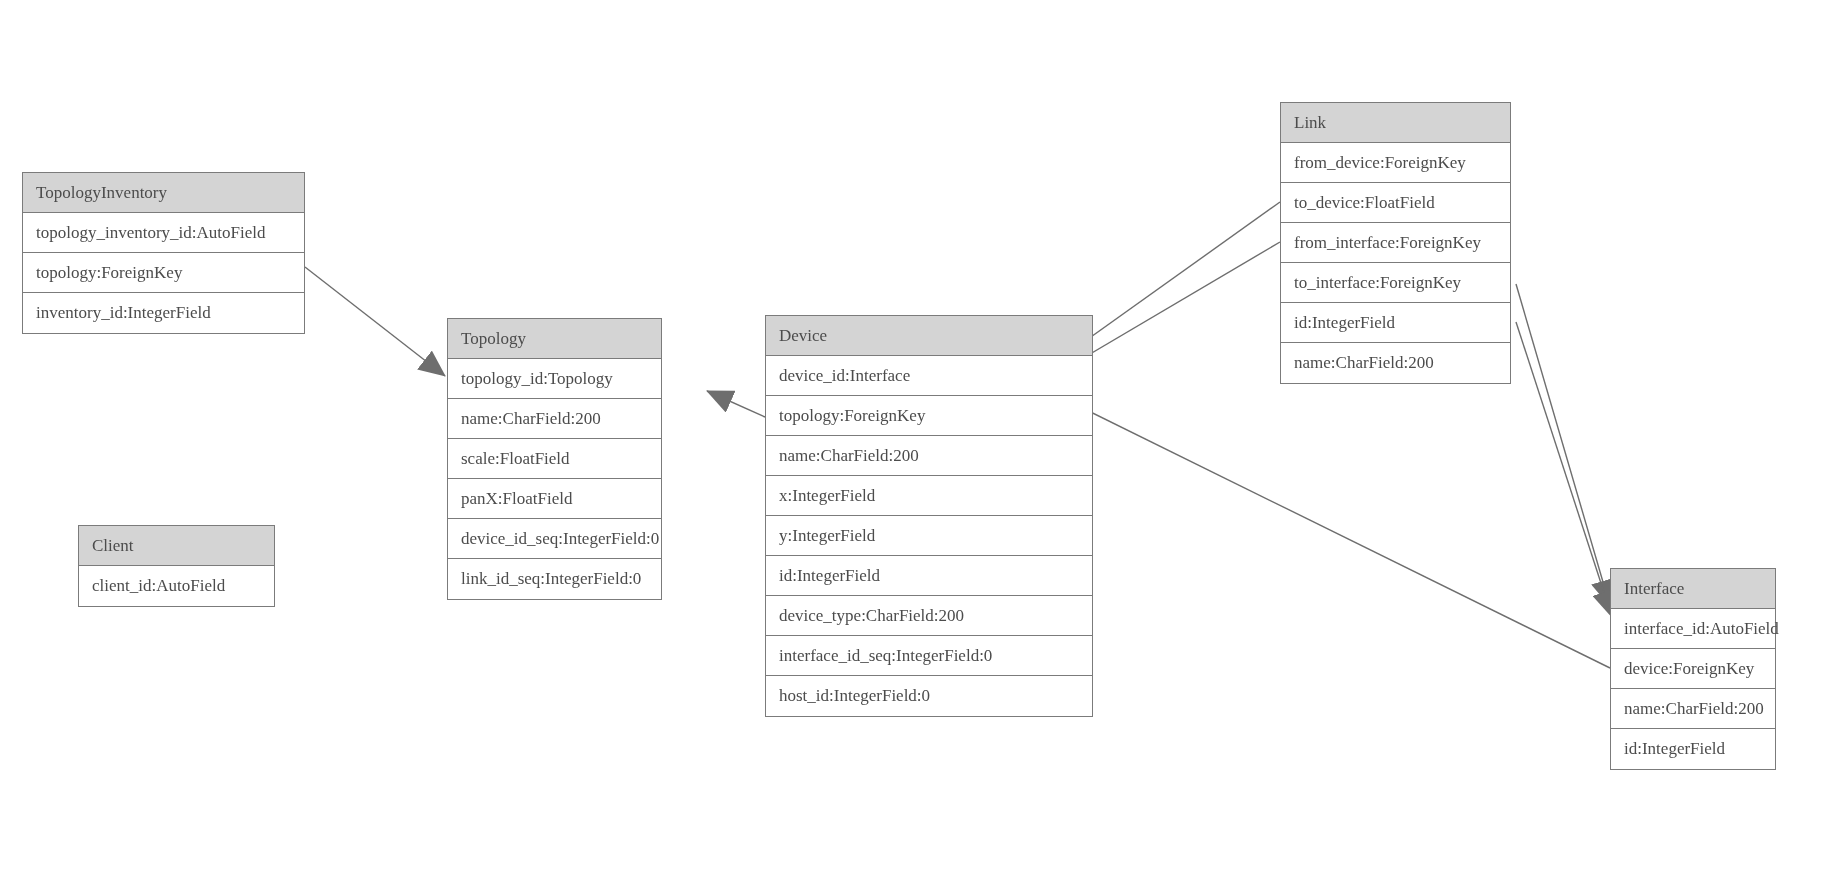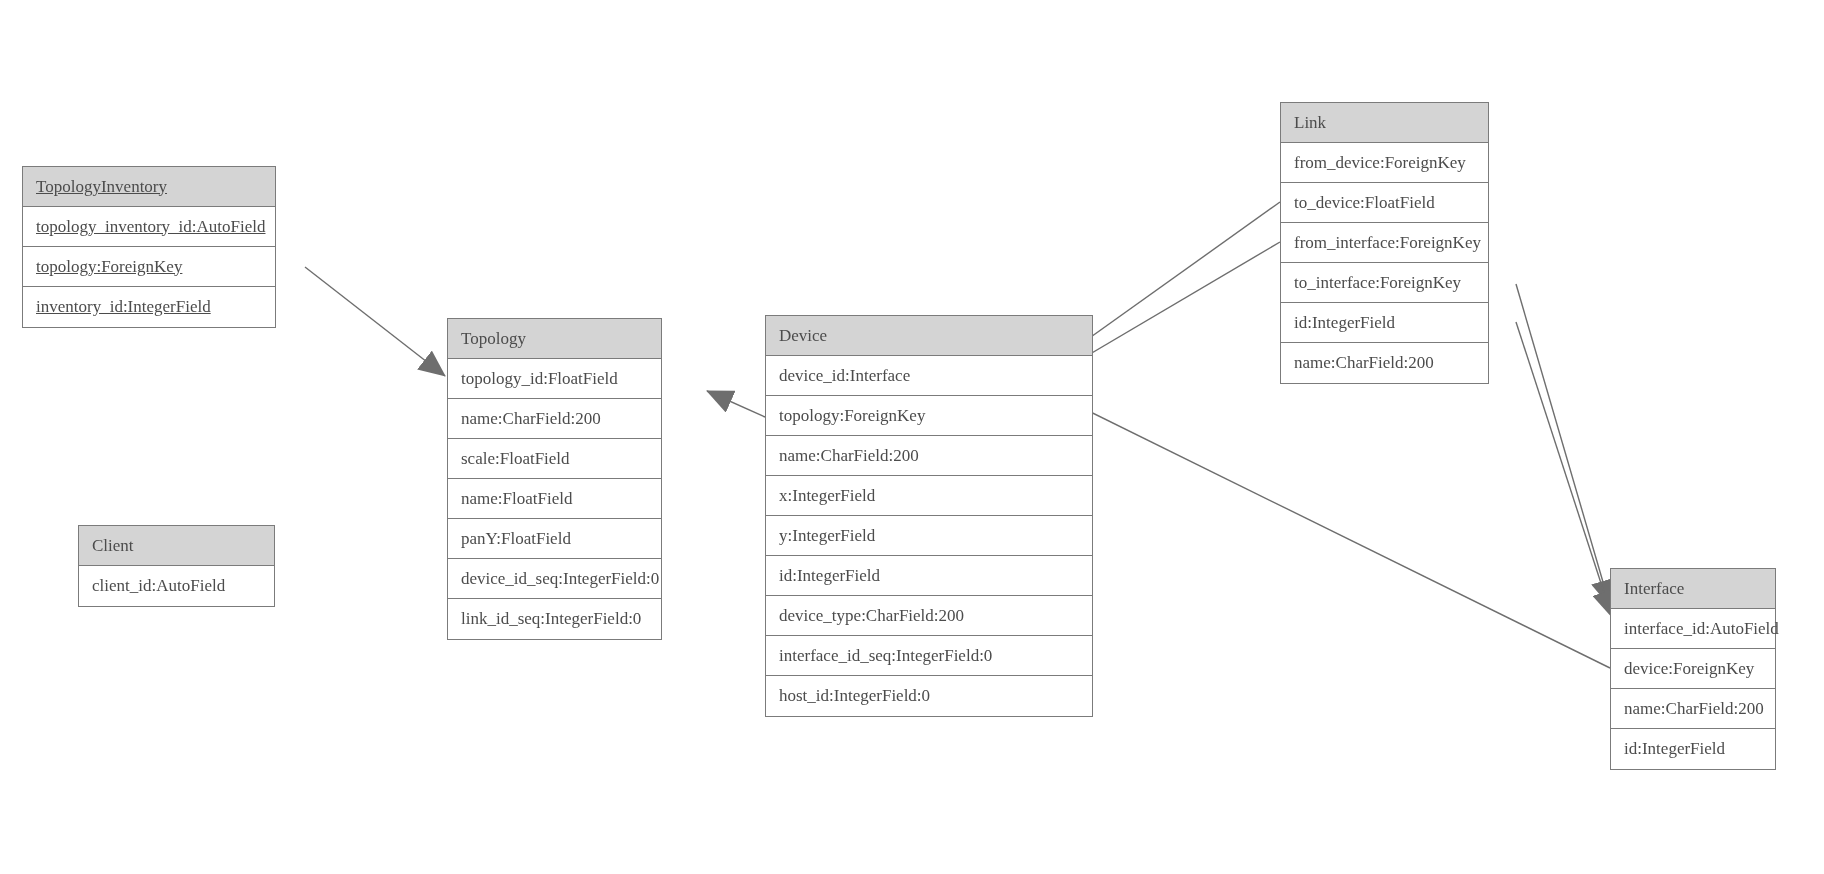--- a/index.html
+++ b/index.html
@@ -66,34 +66,33 @@
     </defs>
     <line x1="305" y1="267" x2="445" y2="376" marker-end="url(#arrow)"></line>
     <line x1="765" y1="417" x2="707" y2="391" marker-end="url(#arrow)"></line>
     <line x1="1280" y1="202" x2="1046" y2="369" marker-end="url(#arrow)"></line>
     <line x1="1280" y1="242" x2="1046" y2="380" marker-end="url(#arrow)"></line>
     <line x1="1516" y1="284" x2="1610" y2="606" marker-end="url(#arrow)"></line>
     <line x1="1516" y1="322" x2="1612" y2="617" marker-end="url(#arrow)"></line>
     <line x1="1610" y1="668" x2="1048" y2="391" marker-end="url(#arrow)"></line>
   </svg>
 
-  <div class="entity" style="left:22px; top:166px; width:254px;text-decoration:underline;">
+  <div class="entity" style="left:22px; top:172px; width:283px;">
     <div class="ehead">TopologyInventory</div>
     <div class="erow">topology_inventory_id:AutoField</div>
     <div class="erow">topology:ForeignKey</div>
     <div class="erow">inventory_id:IntegerField</div>
   </div>
 
   <div class="entity" style="left:447px; top:318px; width:215px;">
     <div class="ehead">Topology</div>
-    <div class="erow">topology_id:FloatField</div>
+    <div class="erow">topology_id:Topology</div>
     <div class="erow">name:CharField:200</div>
     <div class="erow">scale:FloatField</div>
-    <div class="erow">name:FloatField</div>
-    <div class="erow">panY:FloatField</div>
+    <div class="erow">panX:FloatField</div>
     <div class="erow">device_id_seq:IntegerField:0</div>
     <div class="erow">link_id_seq:IntegerField:0</div>
   </div>
 
   <div class="entity" style="left:78px; top:525px; width:197px;">
     <div class="ehead">Client</div>
     <div class="erow">client_id:AutoField</div>
   </div>
 
   <div class="entity" style="left:765px; top:315px; width:328px;">
@@ -102,21 +101,21 @@
     <div class="erow">topology:ForeignKey</div>
     <div class="erow">name:CharField:200</div>
     <div class="erow">x:IntegerField</div>
     <div class="erow">y:IntegerField</div>
     <div class="erow">id:IntegerField</div>
     <div class="erow">device_type:CharField:200</div>
     <div class="erow">interface_id_seq:IntegerField:0</div>
     <div class="erow">host_id:IntegerField:0</div>
   </div>
 
-  <div class="entity" style="left:1280px; top:102px; width:209px;">
+  <div class="entity" style="left:1280px; top:102px; width:231px;">
     <div class="ehead">Link</div>
     <div class="erow">from_device:ForeignKey</div>
     <div class="erow">to_device:FloatField</div>
     <div class="erow">from_interface:ForeignKey</div>
     <div class="erow">to_interface:ForeignKey</div>
     <div class="erow">id:IntegerField</div>
     <div class="erow">name:CharField:200</div>
   </div>
 
   <div class="entity" style="left:1610px; top:568px; width:166px;">

